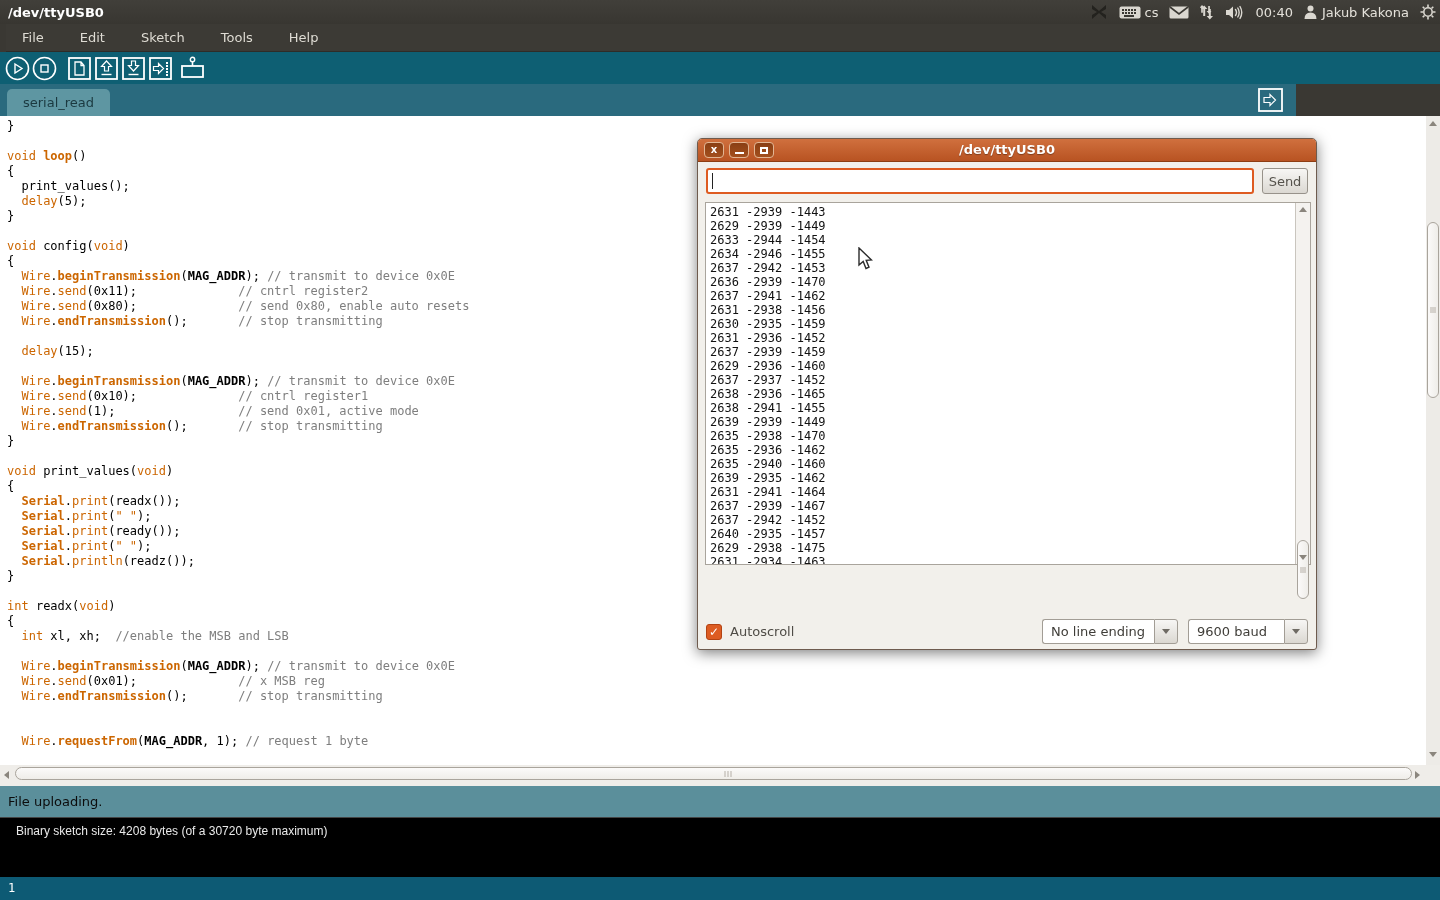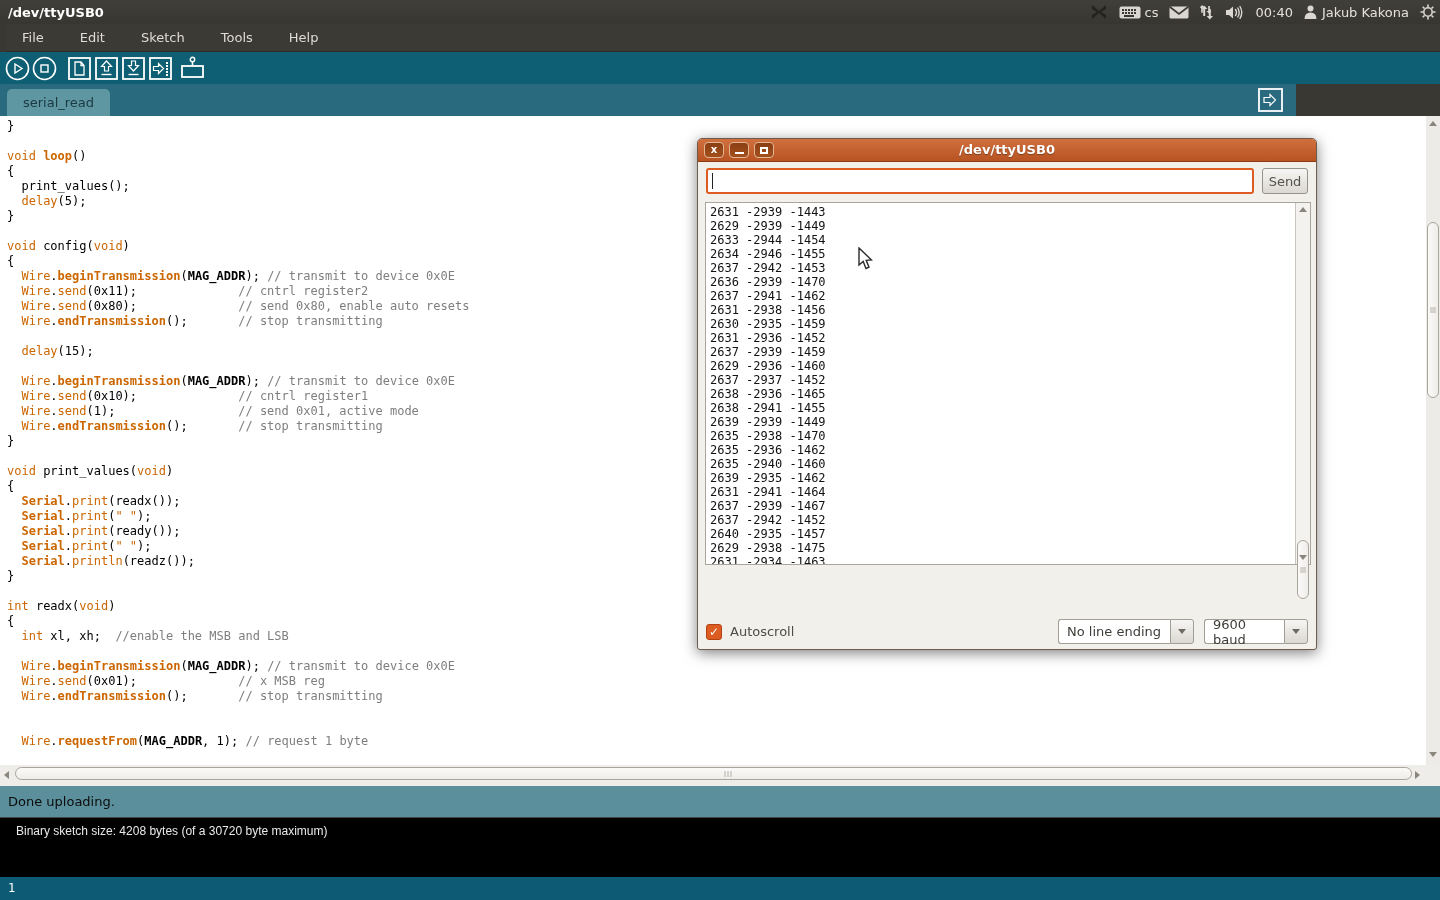--- a/index.html
+++ b/index.html
@@ -324,21 +324,21 @@
       <span class="grip-h" style="left:712px;">
           <i></i>
           <i></i>
           <i></i>
         </span>
     </div>
     <span class="arrow arr-right" style="right:20px; top:6px;"></span>
   </div>
 
   <div class="statusbar">
-    <span class="status-text">Done uploading.</span>
+    <span class="status-text">File uploading.</span>
   </div>
   <div class="console">
     <div class="console-text">Binary sketch size: 4208 bytes (of a 30720 byte maximum)</div>
   </div>
   <div class="footer">
     <div class="footer-line">1</div>
   </div>
 
   <div class="sm-window">
     <div class="sm-title">
@@ -412,21 +412,21 @@
       <span class="sm-check-label">Autoscroll</span>
       <span style="flex:1;"></span>
       <span class="combo">
         <span class="combo-field" style="width:112px;">No line ending</span>
         <span class="combo-btn">
             <span class="combo-arr"></span>
           </span>
       </span>
       <span style="width:10px;"></span>
       <span class="combo">
-        <span class="combo-field" style="width:80px;">9600 baud</span>
+        <span class="combo-field" style="width:96px;">9600 baud</span>
         <span class="combo-btn">
             <span class="combo-arr"></span>
           </span>
       </span>
     </div>
   </div>
 
   <span class="mouse-cursor">
     <svg width="15" height="23" viewBox="0 0 15 23">
         <path d="M1 1 L1 18 L5.2 14.4 L8 21.5 L11 20.2 L8.2 13.3 L13.5 13 Z" fill="#FFFFFF" stroke="#2B2B2B" stroke-width="1.4"></path>

